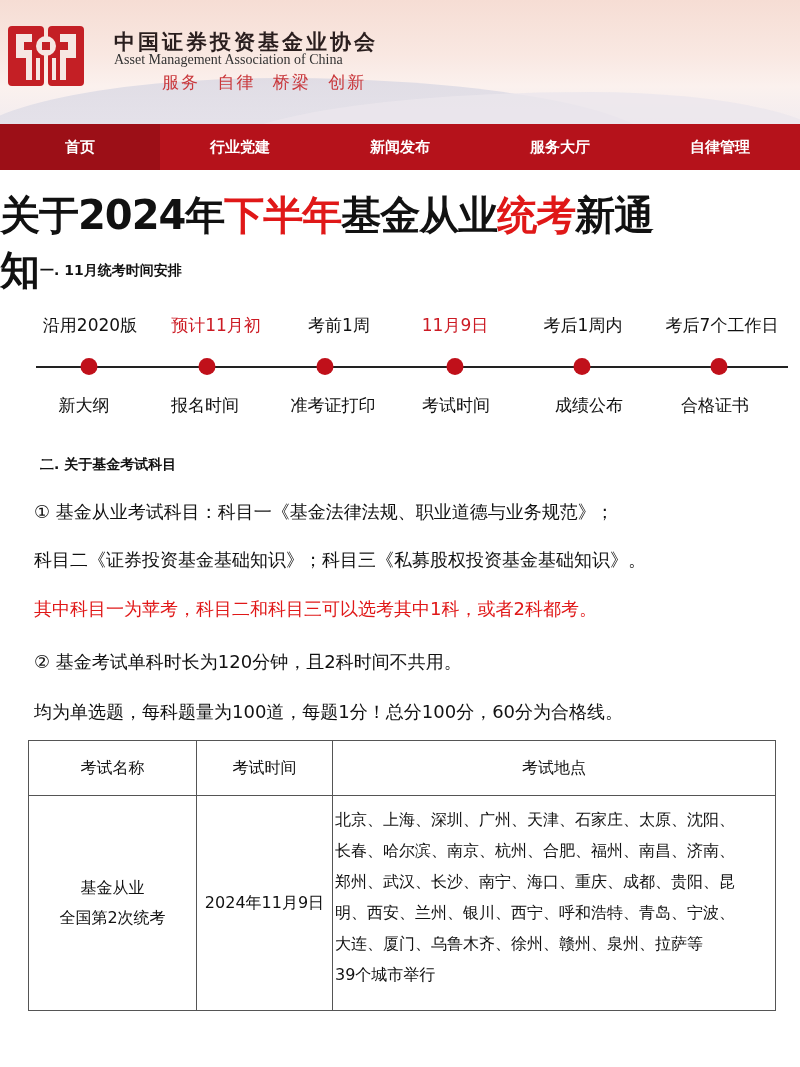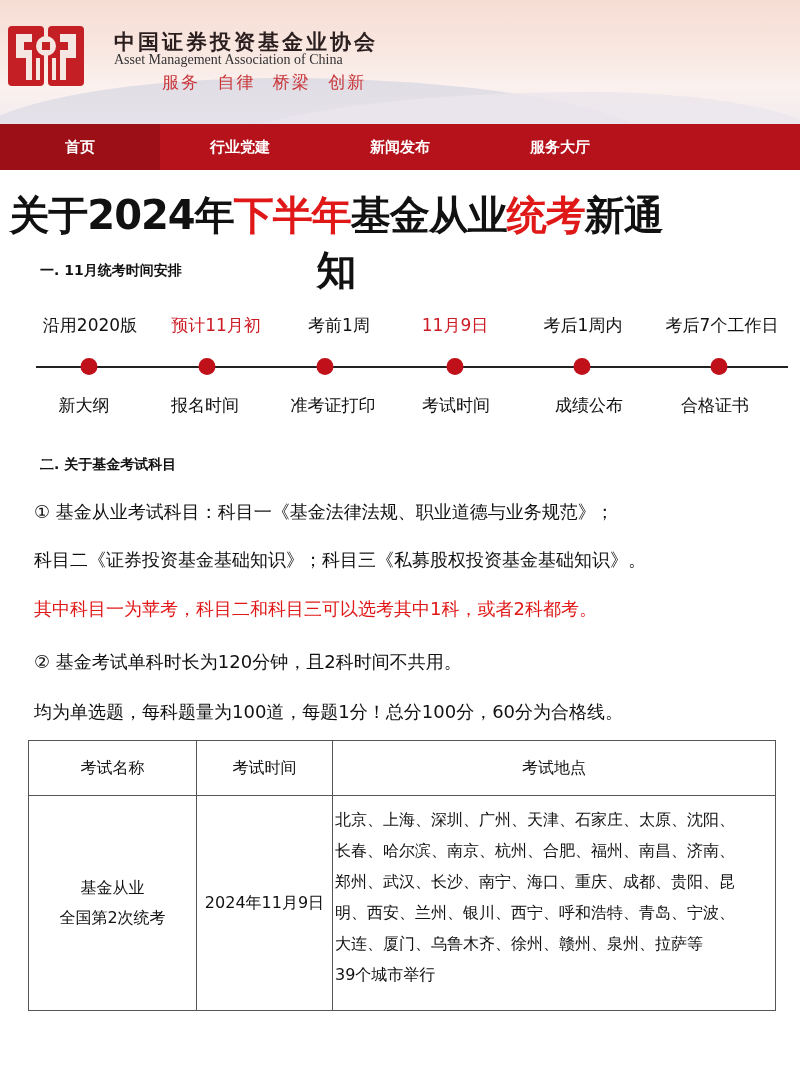--- a/index.html
+++ b/index.html
@@ -41,21 +41,21 @@
     position: absolute; left: 0; top: 124px; width: 800px; height: 46px;
     background: #b5121b; display: flex; font-weight: bold;
   }
   .nav-item {
     width: 160px; height: 46px; display: flex; align-items: center; justify-content: center;
     color: #fff; font-size: 15px; cursor: pointer;
   }
   .nav-item.active { background: #9c0f17; width: 160px; }
 
   .title {
-    position: absolute; left: 0; top: 188px; width: 672px; text-align: center;
+    position: absolute; left: 0; top: 188px; width: 672px; text-align: left;
     font-size: 40px; font-weight: bold; color: #111; letter-spacing: -1px;
   }
   .title .red { color: #e01818; }
 
   .h2 {
     position: absolute; left: 40px; font-size: 14px; font-weight: bold; color: #111;
   }
 
   .tl-top, .tl-bottom {
     position: absolute; font-size: 17px; text-align: center; white-space: nowrap;
@@ -105,20 +105,21 @@
   <div class="org-cn">中国证券投资基金业协会</div>
   <div class="org-en">Asset Management Association of China</div>
   <div class="org-slogan">服务 自律 桥梁 创新</div>
 </div>
 
 <div class="nav">
   <div class="nav-item active">首页</div>
   <div class="nav-item">行业党建</div>
   <div class="nav-item">新闻发布</div>
   <div class="nav-item">服务大厅</div>
+  <div class="nav-item">自律管理</div>
 </div>
 
 <div class="title"><span>关于2024年</span><span class="red">下半年</span><span>基金从业</span><span class="red">统考</span><span>新通知</span></div>
 
 <div class="h2" style="top:262px;">一. 11月统考时间安排</div>
 
 <div class="tl-top" style="left:90px; top:314px;">沿用2020版</div>
 <div class="tl-top red" style="left:216px; top:314px;">预计11月初</div>
 <div class="tl-top" style="left:339px; top:314px;">考前1周</div>
 <div class="tl-top red" style="left:455px; top:314px;">11月9日</div>

